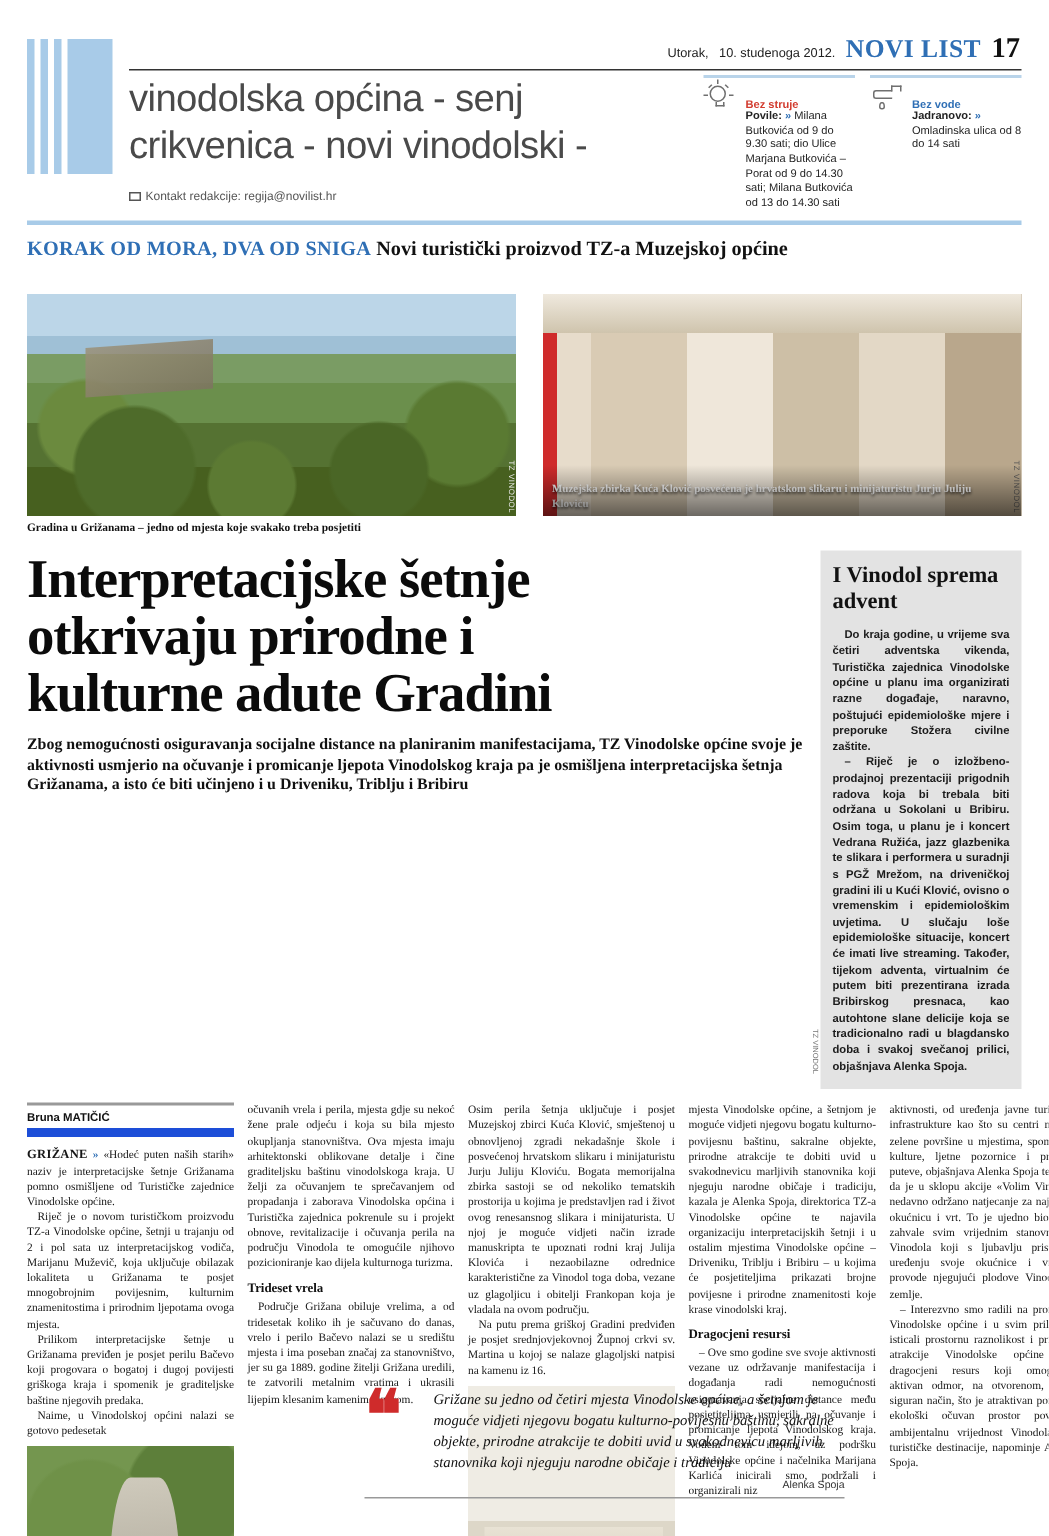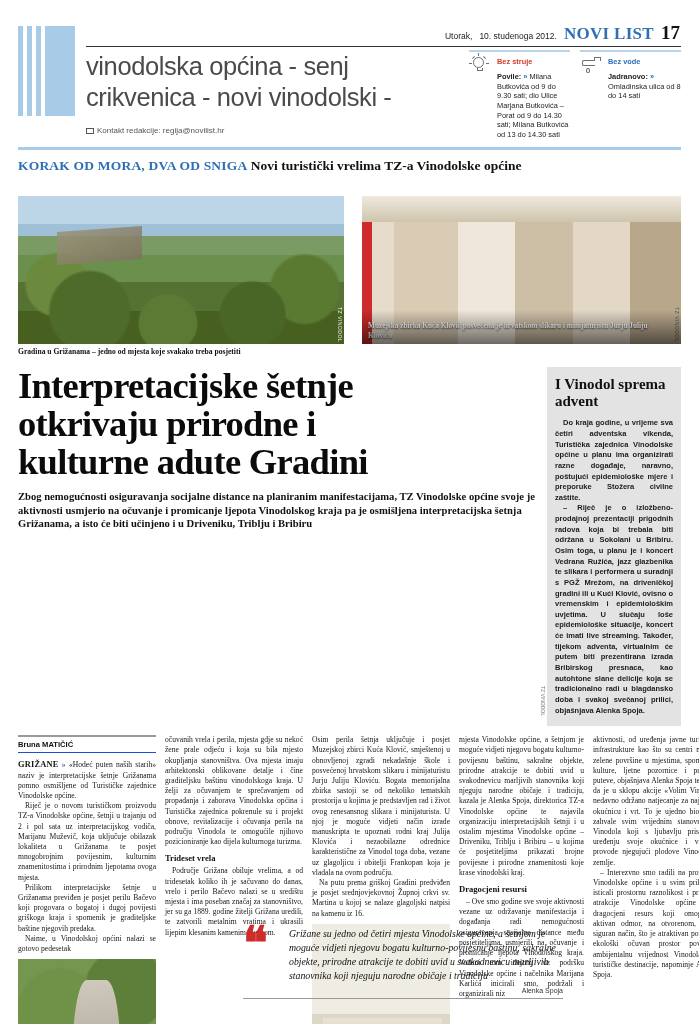--- a/index.html
+++ b/index.html
@@ -39,21 +39,21 @@
   .mast-contact { margin-top:13px; font-family:"Liberation Sans", sans-serif; font-size:8px; color:#555; }
   .mast-contact .envelope { display:inline-block; width:8px; height:6px; border:1px solid #555;
                             position:relative; vertical-align:-1px; margin-right:3px; }
   .mast-contact .envelope:after { content:""; position:absolute; left:0; top:0; width:100%; height:100%;
                                   border-top:3px solid transparent; }
 
   
   .util-wrap { display:flex; gap:10px; width:212px; flex:0 0 212px; padding-top:3px; }
   .util-box { flex:1; }
   .util-box .util-rule { border-top:2px solid #b9d4ea; margin-bottom:3px; }
-  .util-head { display:flex; gap:4px; align-items:flex-start; }
+  .util-head { display:flex; gap:4px; align-items:center; }
   .util-icon { flex:0 0 24px; height:26px; position:relative; }
   .util-title { font-family:"Liberation Sans", sans-serif; font-weight:bold; font-size:7.4px;
                 color:#d23b2e; padding-top:2px; }
   .util-title.blue { color:#2f6fb5; }
   .util-text { font-family:"Liberation Sans", sans-serif; font-size:7.4px; line-height:1.3; color:#222;
                margin-top:-9px; padding-left:28px; }
   .util-text .place { font-weight:bold; }
   .util-text .chev { color:#2f6fb5; font-weight:bold; }
 
   
@@ -125,21 +125,21 @@
   .sidebar-credit { position:absolute; left:-7px; bottom:10px; writing-mode:vertical-rl;
                     font-family:"Liberation Sans", sans-serif; font-size:5px; color:#777; }
 
   
   .body-zone { display:flex; gap:9px; margin-top:9px; }
   .col { width:138px; flex:0 0 138px; }
   .col.narrow { width:125px; flex:0 0 125px; }
   .col p { margin:0; font-family:"Liberation Serif", serif; font-size:7.6px; line-height:1.345;
            text-align:justify; color:#161616; text-indent:7px; }
   .col p.noind { text-indent:0; }
-  .byline { border-top:2px solid #999; border-bottom:1px solid #1d4ed8; padding:3px 0 3px 0;
+  .byline { border-top:2px solid #999; border-bottom:6px solid #1d4ed8; padding:3px 0 3px 0;
             font-family:"Liberation Sans", sans-serif; font-weight:bold; font-size:7.6px; color:#111; margin-bottom:6px; }
   .dropcap-lead { font-family:"Liberation Serif", serif; font-weight:bold; font-size:8.4px; letter-spacing:.2px; }
   .chev-blue { color:#2f6fb5; font-weight:bold; }
   .subhead { font-family:"Liberation Serif", serif; font-weight:bold; font-size:8.6px;
              color:#111; margin:6px 0 3px 0; }
 
   .inline-photo { position:relative; margin:5px 0 4px 0; overflow:hidden; }
   .img-statue { height:255px; background:
       radial-gradient(circle at 30% 20%, #6f9148 0 18%, transparent 19%),
       radial-gradient(circle at 78% 12%, #5d7f3a 0 16%, transparent 17%),
@@ -241,21 +241,21 @@
 
         </div>
       </div>
     </div>
   </div>
 
   <div class="mast-bottomrule"></div>
 
   <div class="kicker">
     <span class="k-red">KORAK OD MORA, DVA OD SNIGA</span>
-    <span class="k-black">Novi turistički vrelima TZ-a Vinodolske općine</span>
+    <span class="k-black">Novi turistički proizvod TZ-a Muzejskoj općine</span>
   </div>
 
   <div class="photostrip">
     <div style="flex:0 0 326px;">
       <div class="photo photo-main img-gradina">
         <div class="credit-v">TZ VINODOL</div>
       </div>
       <div class="cap-under">Gradina u Grižanama – jedno od mjesta koje svakako treba posjetiti</div>
     </div>
     <div class="photo photo-sec img-museum">

